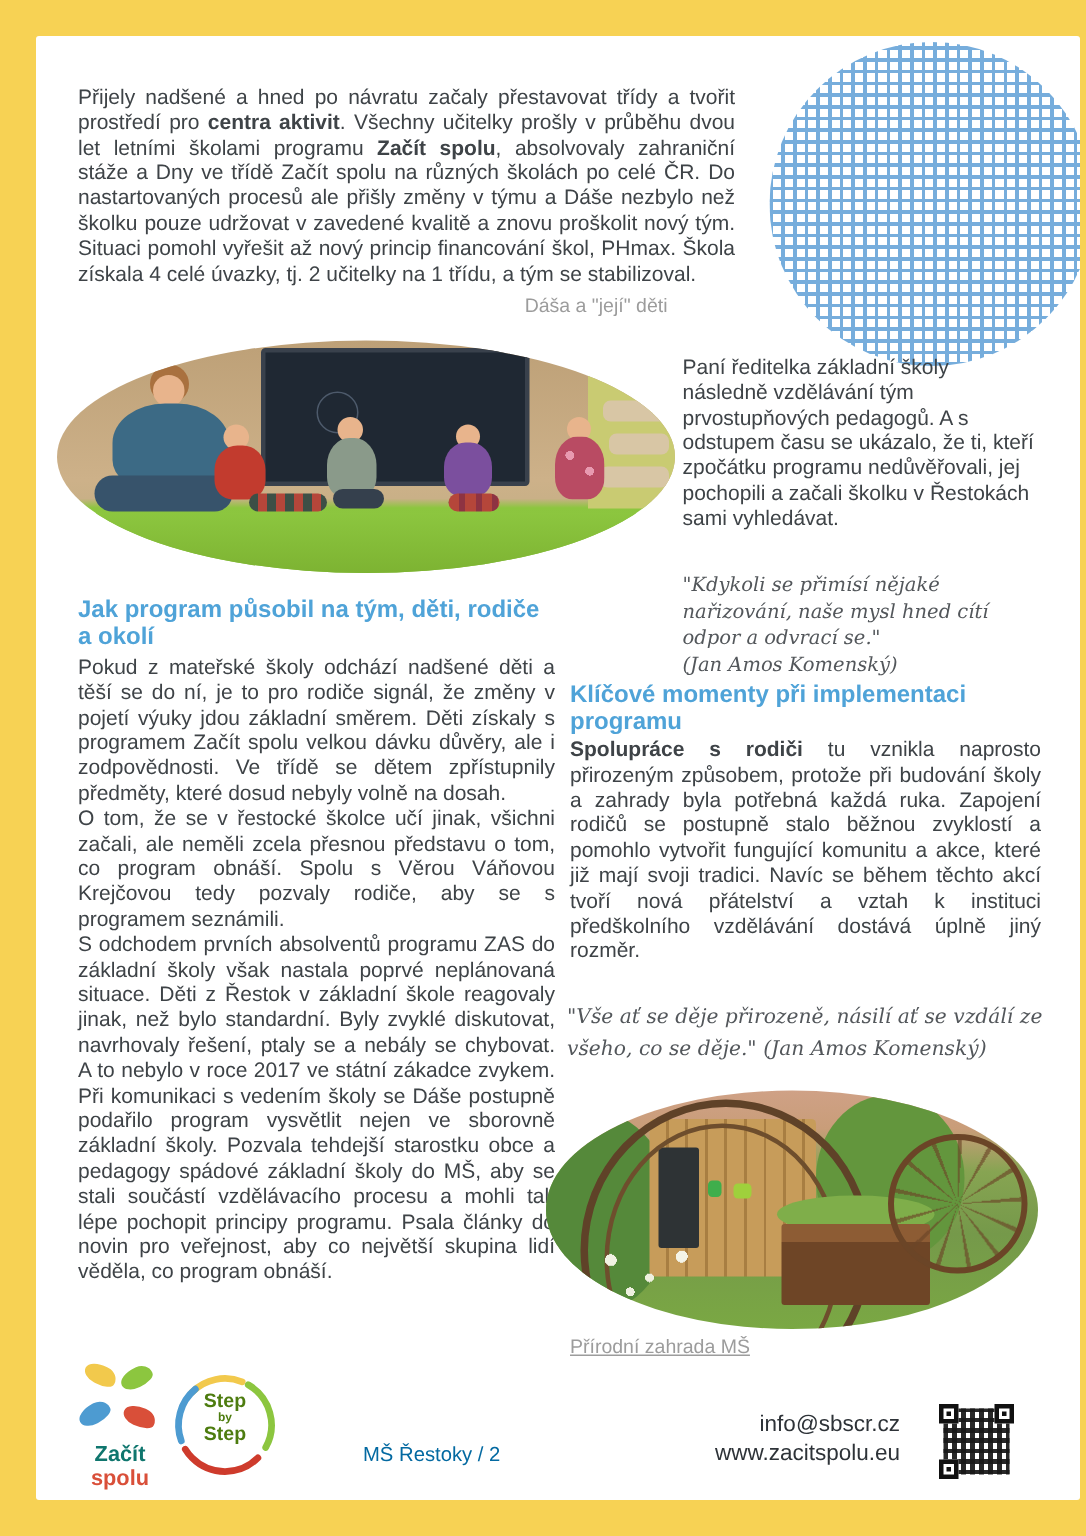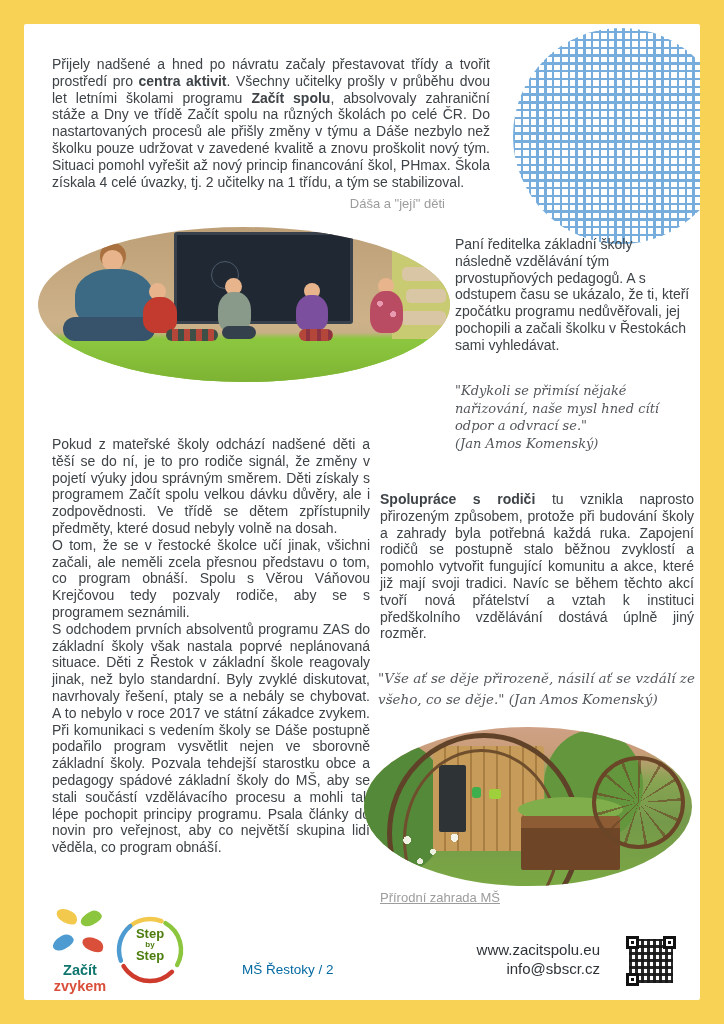--- a/index.html
+++ b/index.html
@@ -9,20 +9,21 @@
     background:#F7D254;
     font-family:"Liberation Sans", sans-serif;
     overflow:hidden;
   }
   .content{
     position:absolute;left:24px;top:24px;
     width:676px;height:976px;
     background:#ffffff;
     border-radius:2px;
     overflow:hidden;
+    padding-left:20px;
   }
   .abs{position:absolute;}
   
   .grid-circle{
     left:489px;top:4px;width:216px;height:216px;border-radius:50%;
     background-image:
       repeating-linear-gradient(0deg,#76ADDC 0,#76ADDC 2.4px,transparent 2.4px,transparent 7.8px),
       repeating-linear-gradient(90deg,#76ADDC 0,#76ADDC 2.4px,transparent 2.4px,transparent 7.8px);
   }
   
@@ -148,26 +149,28 @@
       <div class="abs figure-body" style="left:80.6%;top:41%;width:33px;height:42px;background:radial-gradient(circle 3px at 30% 30%,#e89ab0 98%,transparent),radial-gradient(circle 3px at 70% 55%,#e89ab0 98%,transparent),#b94b63;"></div>
     </div>
 
     <div class="abs body-text col-right-top">Paní ředitelka základní školy následně vzdělávání tým prvostupňových pedagogů. A s odstupem času se ukázalo, že ti, kteří zpočátku programu nedůvěřovali, jej pochopili a začali školku v Řestokách sami vyhledávat.</div>
 
     <div class="abs quote quote1">
       <span>"Kdykoli se přimísí nějaké nařizování, naše mysl hned cítí odpor a odvrací se."</span>
       <span style="display:block;">(Jan Amos Komenský)</span>
     </div>
 
+    <h2 class="abs heading heading1">Jak program působil na tým, děti, rodiče a okolí</h2>
     <div class="abs body-text leftcol">
-      <p>Pokud z mateřské školy odchází nadšené děti a těší se do ní, je to pro rodiče signál, že změny v pojetí výuky jdou správným směrem. Děti získaly s programem Začít spolu velkou dávku důvěry, ale i zodpovědnosti. Ve třídě se dětem zpřístupnily předměty, které dosud nebyly volně na dosah.</p>
+      <p>Pokud z mateřské školy odchází nadšené děti a těší se do ní, je to pro rodiče signál, že změny v pojetí výuky jdou základní směrem. Děti získaly s programem Začít spolu velkou dávku důvěry, ale i zodpovědnosti. Ve třídě se dětem zpřístupnily předměty, které dosud nebyly volně na dosah.</p>
       <p>O tom, že se v řestocké školce učí jinak, všichni začali, ale neměli zcela přesnou představu o tom, co program obnáší. Spolu s Věrou Váňovou Krejčovou tedy pozvaly rodiče, aby se s programem seznámili.</p>
       <p>S odchodem prvních absolventů programu ZAS do základní školy však nastala poprvé neplánovaná situace. Děti z Řestok v základní škole reagovaly jinak, než bylo standardní. Byly zvyklé diskutovat, navrhovaly řešení, ptaly se a nebály se chybovat. A to nebylo v roce 2017 ve státní zákadce zvykem. Při komunikaci s vedením školy se Dáše postupně podařilo program vysvětlit nejen ve sborovně základní školy. Pozvala tehdejší starostku obce a pedagogy spádové základní školy do MŠ, aby se stali součástí vzdělávacího procesu a mohli tak lépe pochopit principy programu. Psala články do novin pro veřejnost, aby co největší skupina lidí věděla, co program obnáší.</p>
     </div>
 
+    <h2 class="abs heading heading2">Klíčové momenty při implementaci programu</h2>
     <div class="abs body-text rightcol2"><span class="bold">Spolupráce s rodiči</span><span> tu vznikla naprosto přirozeným způsobem, protože při budování školy a zahrady byla potřebná každá ruka. Zapojení rodičů se postupně stalo běžnou zvyklostí a pomohlo vytvořit fungující komunitu a akce, které již mají svoji tradici. Navíc se během těchto akcí tvoří nová přátelství a vztah k instituci předškolního vzdělávání dostává úplně jiný rozměr.</span></div>
 
     <div class="abs quote quote2">
       <span>"Vše ať se děje přirozeně, násilí ať se vzdálí ze všeho, co se děje." </span><span>(Jan Amos Komenský)</span>
     </div>
 
     <div class="abs photo photo2">
       <div class="abs foliage" style="left:-8%;top:8%;width:34%;height:86%;background:#55893a;"></div>
       <div class="abs foliage" style="left:55%;top:2%;width:30%;height:70%;background:#63963d;"></div>
       <div class="abs fence"></div>
@@ -192,43 +195,43 @@
           <div class="blob-shape" style="background:#8CC63F;"></div>
         </div>
       <div class="blob" style="left:34px;top:30px;transform:rotate(24deg);">
           <div class="blob-shape" style="background:#D94F39;"></div>
         </div>
       <div class="blob" style="left:4px;top:28px;transform:rotate(-28deg);">
           <div class="blob-shape" style="background:#4D9BD1;"></div>
         </div>
       <div class="zs-text">
         <span style="color:#0f766e;">Začít</span>
-        <span style="color:#D94F39;">zvykem</span>
+        <span style="color:#D94F39;">spolu</span>
       </div>
     </div>
 
     <div class="abs step-logo">
       <svg width="76" height="76" viewBox="0 0 76 76">
         <circle cx="38" cy="38" r="31" fill="none" stroke="#F2C94C" stroke-width="4.5" stroke-linecap="round" stroke-dasharray="36 159" transform="rotate(225 38 38)"></circle>
         <circle cx="38" cy="38" r="31" fill="none" stroke="#8CC63F" stroke-width="4.5" stroke-linecap="round" stroke-dasharray="48 147" transform="rotate(300 38 38)"></circle>
         <circle cx="38" cy="38" r="31" fill="none" stroke="#CE3B2C" stroke-width="4.5" stroke-linecap="round" stroke-dasharray="56 139" transform="rotate(45 38 38)"></circle>
         <circle cx="38" cy="38" r="31" fill="none" stroke="#4D9BD1" stroke-width="4.5" stroke-linecap="round" stroke-dasharray="38 157" transform="rotate(160 38 38)"></circle>
       </svg>
       <div class="step-text">
         <span class="s1">Step</span>
         <span class="s2">by</span>
         <span class="s3">Step</span>
       </div>
     </div>
 
     <div class="abs footer-page-label">MŠ Řestoky / 2</div>
 
     <div class="abs contact">
+      <a href="#" style="display:block;">info@sbscr.cz</a>
       <a href="#" style="display:block;">www.zacitspolu.eu</a>
-      <a href="#" style="display:block;">info@sbscr.cz</a>
     </div>
 
     <div class="abs qr">
       <div class="abs qr-pattern"></div>
       <div class="abs finder" style="left:1px;top:1px;"></div>
       <div class="abs finder" style="right:1px;top:1px;"></div>
       <div class="abs finder" style="left:1px;bottom:1px;"></div>
     </div>
 
   </div>

